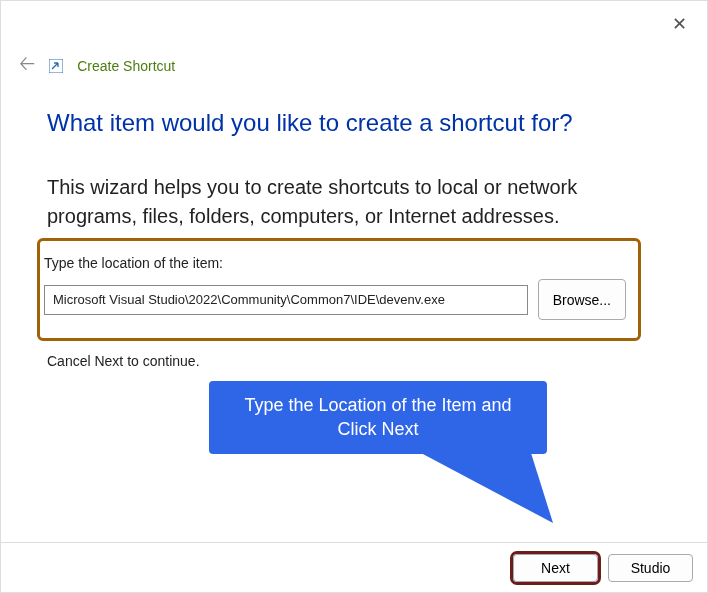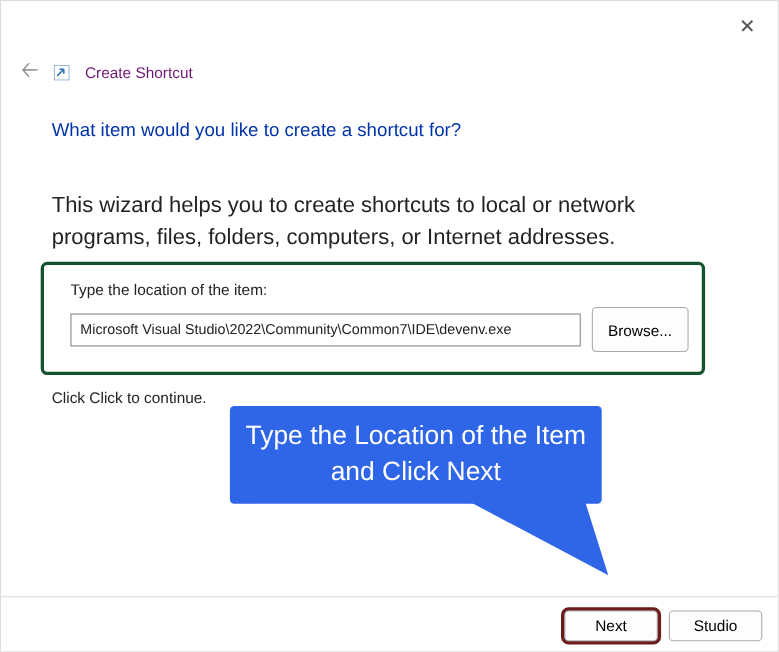--- a/index.html
+++ b/index.html
@@ -35,47 +35,47 @@
       cursor: pointer;
     }
     .shortcut-icon {
       width: 14px;
       height: 14px;
       position: relative;
     }
     .shortcut-icon svg { display: block; }
     .header-title {
       font-size: 14px;
-      color: #701a75;
+      color: #4d7c0f;
     }
     .heading {
       position: absolute;
       top: 108px;
       left: 46px;
-      font-size: 17px;
+      font-size: 24px;
       color: #0033aa;
       font-weight: 400;
     }
     .desc {
       position: absolute;
       top: 172px;
       left: 46px;
       width: 600px;
       font-size: 20px;
       color: #222;
       line-height: 1.45;
     }
     .input-group {
       position: absolute;
       top: 237px;
       left: 36px;
       width: 604px;
-      border: 3px solid #14532d;
+      border: 3px solid #a16207;
       border-radius: 6px;
-      padding: 14px 12px 18px 24px;
+      padding: 14px 12px 18px 4px;
     }
     .input-label {
       font-size: 14px;
       color: #222;
       margin-bottom: 8px;
     }
     .input-row {
       display: flex;
       align-items: center;
       gap: 10px;
@@ -102,26 +102,26 @@
     }
     .continue-text {
       position: absolute;
       top: 352px;
       left: 46px;
       font-size: 14px;
       color: #222;
     }
     .callout {
       position: absolute;
-      top: 368px;
+      top: 380px;
       left: 208px;
       width: 338px;
       background: #2f66e8;
       color: #fff;
-      font-size: 24px;
+      font-size: 18px;
       text-align: center;
       padding: 12px 14px;
       border-radius: 4px;
       line-height: 1.35;
     }
     .callout-tail {
       position: absolute;
       top: 452px;
       left: 420px;
       width: 0;
@@ -130,22 +130,22 @@
     .callout-tail svg { display: block; }
     .footer {
       position: absolute;
       bottom: 0;
       left: 0;
       right: 0;
       height: 50px;
       border-top: 1px solid #ddd;
       display: flex;
       justify-content: flex-end;
-      align-items: flex-start;
-      padding: 12px 14px;
+      align-items: center;
+      padding: 0 14px;
       gap: 10px;
       background: #fff;
     }
     .footer-btn {
       width: 85px;
       height: 28px;
       border: 1px solid #aaa;
       border-radius: 4px;
       background: #fdfdfd;
       font-size: 14px;
@@ -179,21 +179,21 @@
 <p class="desc">This wizard helps you to create shortcuts to local or network programs, files, folders, computers, or Internet addresses.</p>
 
 <div class="input-group">
   <div class="input-label">Type the location of the item:</div>
   <div class="input-row">
     <input type="text" class="location-input" value="Microsoft Visual Studio\2022\Community\Common7\IDE\devenv.exe" style="">
     <button class="browse-btn">Browse...</button>
   </div>
 </div>
 
-<div class="continue-text">Click Click to continue.</div>
+<div class="continue-text">Cancel Next to continue.</div>
 
 <div class="callout">Type the Location of the Item and Click Next</div>
 <div class="callout-tail">
   <svg width="140" height="80" viewBox="0 0 140 80">
     <polygon points="0,0 110,0 132,70" fill="#2f66e8"></polygon>
   </svg>
 </div>
 
 <div class="footer">
   <button class="footer-btn next">Next</button>

